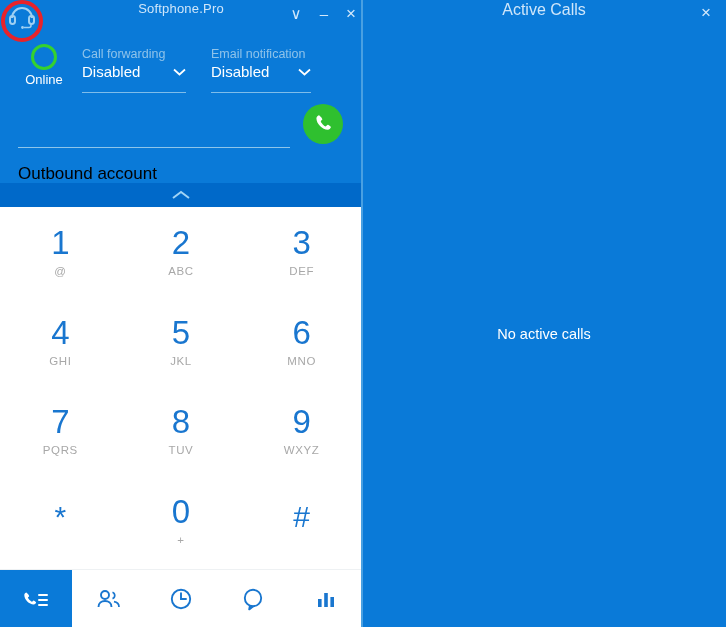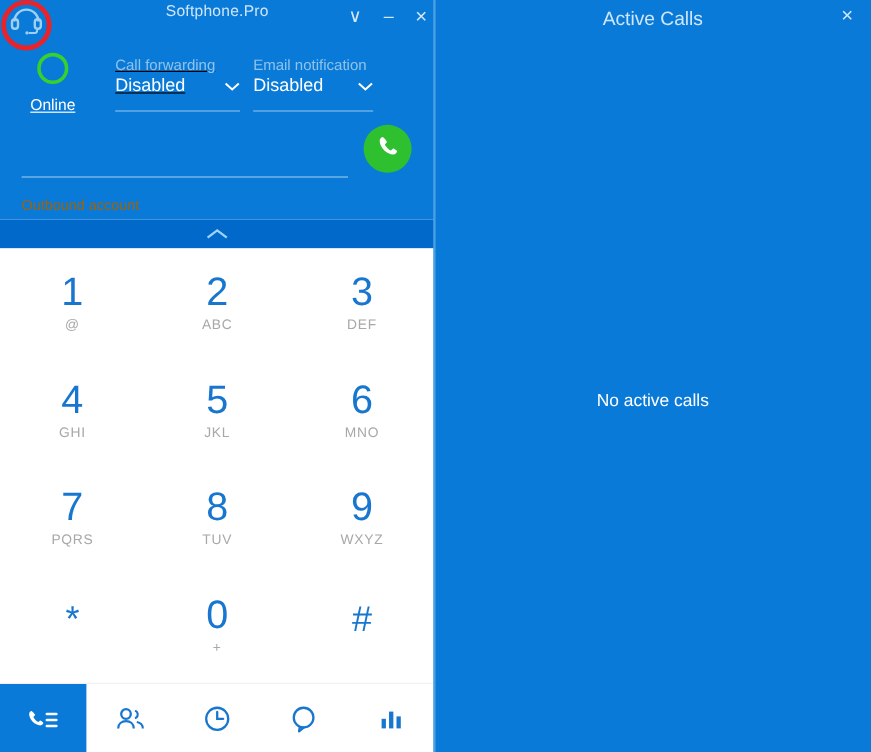--- a/index.html
+++ b/index.html
@@ -60,27 +60,27 @@
   
   .status-block {
     position: absolute; left: 14px; top: 44px;
     width: 60px; text-align: center;
   }
   .status-ring {
     width: 26px; height: 26px; margin: 0 auto;
     border: 3px solid #35d12f; border-radius: 50%;
   }
   .status-label {
-    margin-top: 10px; font-size: 13px; color: #ffffff; text-decoration: underline;
+    margin-top: 2px; font-size: 13px; color: #ffffff;
   }
 
   .field {
     position: absolute; top: 47px;
   }
-  .field-cf { left: 96px; width: 104px; text-decoration: underline; }
+  .field-cf { left: 82px; width: 104px; }
   .field-en { left: 211px; width: 100px; }
   .field-label {
     font-size: 12.5px; color: #8fc3ea; white-space: nowrap;
   }
   .field-row {
     position: relative; margin-top: 2px;
     border-bottom: 1px solid #7fbdea;
     padding-bottom: 12px;
     display: flex; align-items: center; justify-content: space-between;
   }
@@ -102,21 +102,21 @@
     position: absolute; left: 303px; top: 104px;
     width: 40px; height: 40px;
     border-radius: 50%;
     background: #2fc02f;
     display: flex; align-items: center; justify-content: center;
   }
 
   
   .outbound-label {
     position: absolute; left: 18px; top: 164px;
-    font-size: 12px; color: #a16207;
+    font-size: 17px; color: #000000;
   }
   .outbound-right {
     position: absolute; right: 10px; top: 180px;
     display: flex; align-items: center; gap: 7px;
   }
   .ob-dot {
     width: 9px; height: 9px; border-radius: 50%;
     background: #35d12f;
   }
   .ob-value { font-size: 14px; color: #ffffff; font-weight: bold; }
@@ -176,21 +176,21 @@
     position: absolute; left: 362px; top: 0;
     width: 364px; height: 627px;
     background: #0a7ad8;
   }
   .right-divider {
     position: absolute; left: 361px; top: 0;
     width: 2px; height: 627px;
     background: #49a0e2;
   }
   .right-title {
-    position: absolute; left: 0; top: 8px;
+    position: absolute; left: 0; top: 1px;
     width: 364px; text-align: center;
     font-size: 16px; color: #cfe6fa;
   }
   .right-close {
     position: absolute; right: 8px; top: 1px;
     width: 24px; height: 24px;
     display: flex; align-items: center; justify-content: center;
     font-size: 17px; color: #d4e9fb;
   }
   .right-empty {

